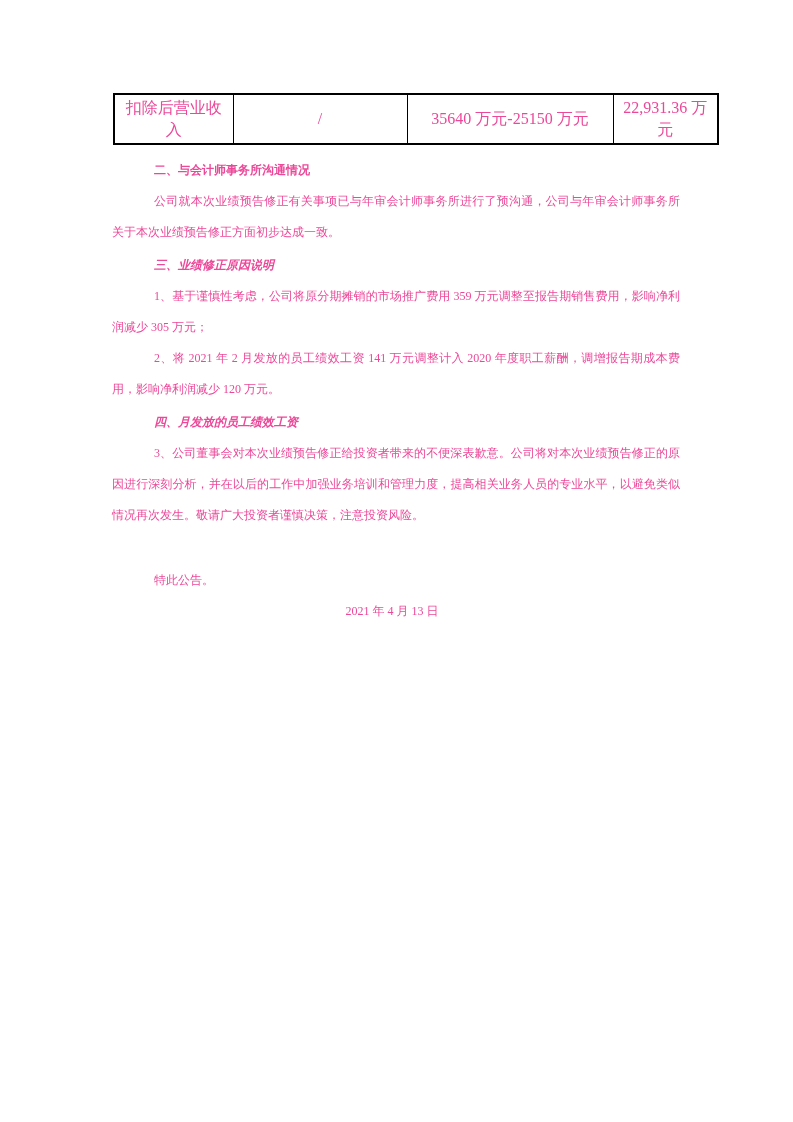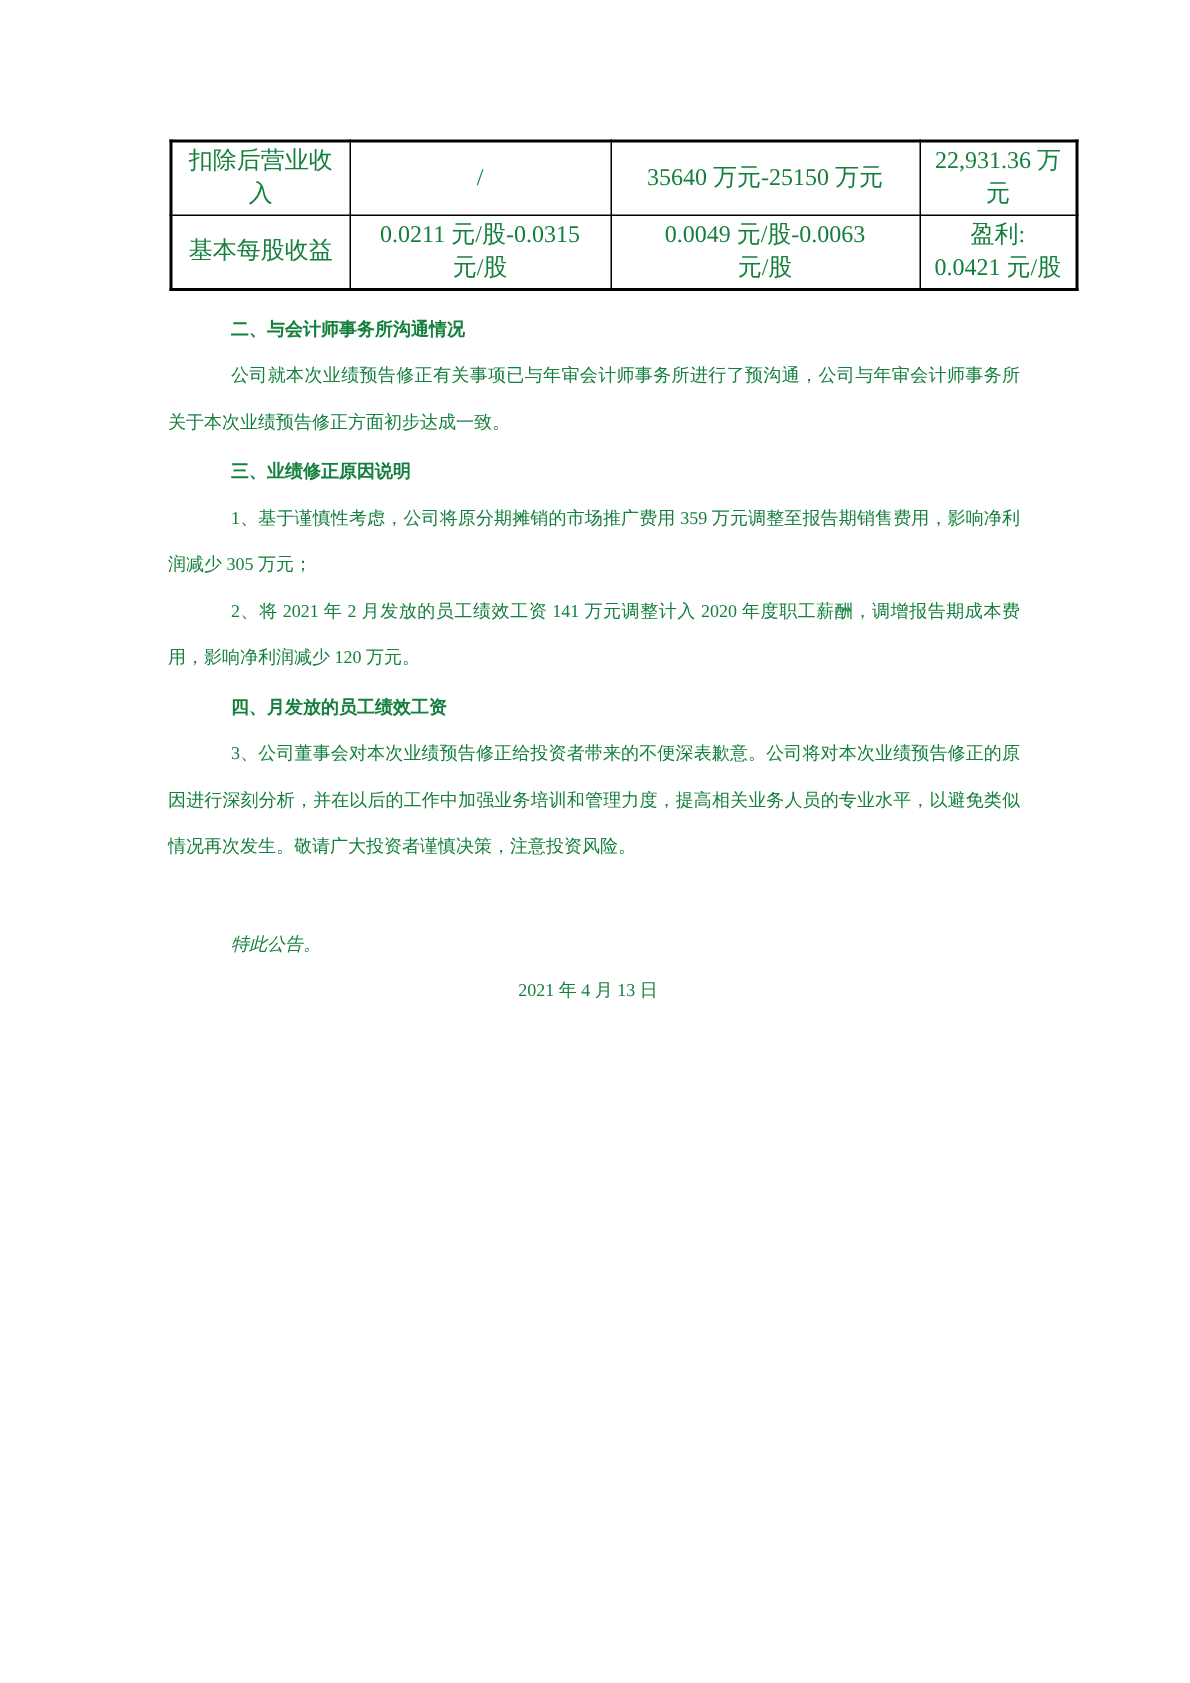--- a/index.html
+++ b/index.html
@@ -5,21 +5,21 @@
   html, body {
     margin: 0;
     padding: 0;
     background: #ffffff;
   }
   .page {
     position: relative;
     width: 793px;
     height: 790px;
     background: #ffffff;
-    color: #15803d;
+    color: #ec4899;
     font-family: "Liberation Serif", "DejaVu Serif", serif;
     overflow: hidden;
   }
   
   table.fin-table {
     border-collapse: collapse;
     table-layout: fixed;
     margin: 93px 0 0 113px;
     width: 604px;
     border: 2px solid #000;
@@ -42,26 +42,26 @@
     font-size: 12px;
     line-height: 31px;
     text-align: justify;
   }
   .heading {
     font-weight: bold;
     text-indent: 42px;
     margin: 0;
   }
   .heading.first { margin-top: 10px; }
-  .heading.later { margin-top: 2px; }
+  .heading.later { margin-top: 2px; font-style: italic; }
   .body-text p {
     margin: 0;
     text-indent: 42px;
   }
-  p.closing { margin-top: 34px; font-style: italic; }
+  p.closing { margin-top: 34px; }
   .sig-company {
     margin-top: 55px;
     text-align: right;
     padding-right: 6px;
   }
   .sig-date {
     text-align: center;
     padding-right: 8px;
   }
 </style>
@@ -79,29 +79,20 @@
     </colgroup>
     <tbody>
       <tr>
         <td>扣除后营业收
 入</td>
         <td>/</td>
         <td>35640 万元-25150 万元</td>
         <td>22,931.36 万
 元</td>
       </tr>
-      <tr>
-        <td>基本每股收益</td>
-        <td>0.0211 元/股-0.0315
-元/股</td>
-        <td>0.0049 元/股-0.0063
-元/股</td>
-        <td>盈利:
-0.0421 元/股</td>
-      </tr>
     </tbody>
   </table>
 
   <div class="body-text">
 
     <div class="heading first">二、与会计师事务所沟通情况</div>
     <p>公司就本次业绩预告修正有关事项已与年审会计师事务所进行了预沟通，公司与年审会计师事务所关于本次业绩预告修正方面初步达成一致。</p>
 
     <div class="heading later">三、业绩修正原因说明</div>
     <p>1、基于谨慎性考虑，公司将原分期摊销的市场推广费用 359 万元调整至报告期销售费用，影响净利润减少 305 万元；</p>

